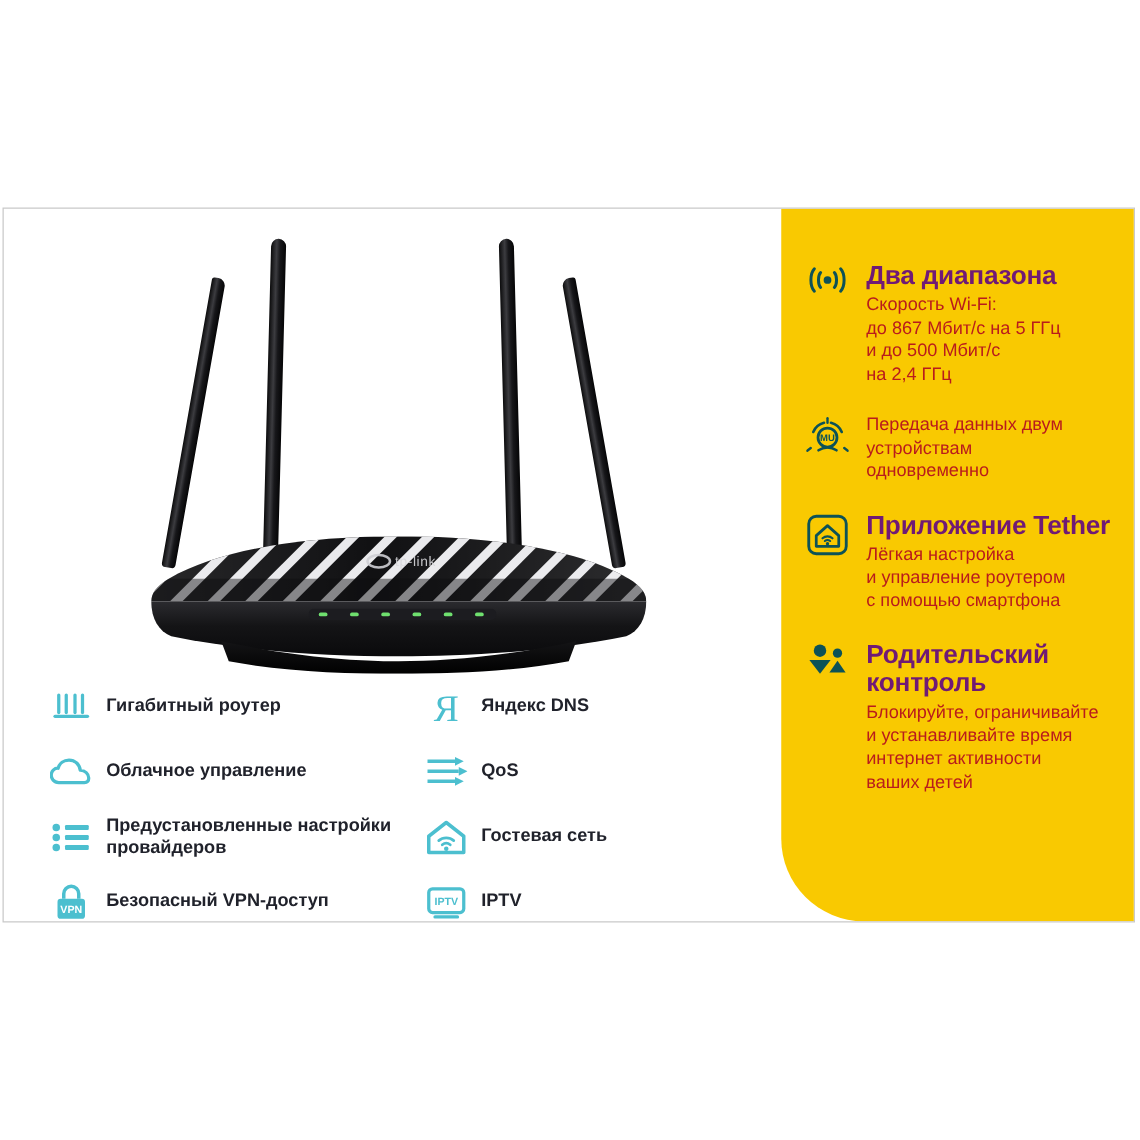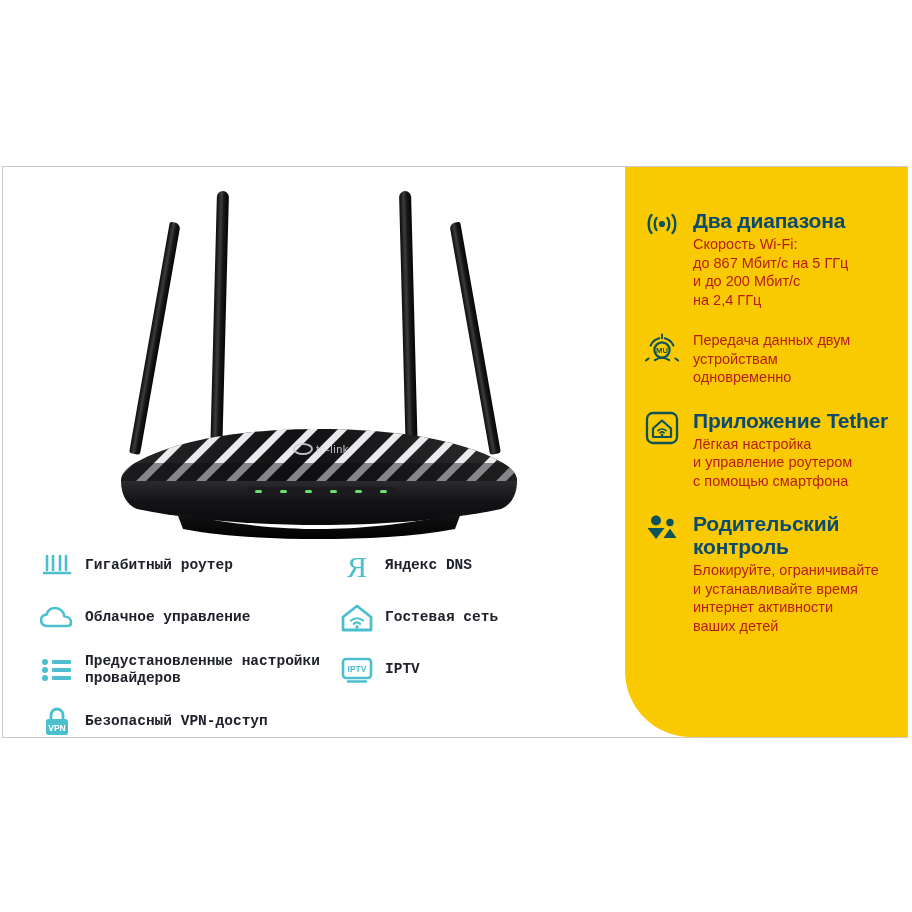--- a/index.html
+++ b/index.html
@@ -26,21 +26,21 @@
     background:#f9c901;
     border-bottom-left-radius:66px;
     box-sizing:border-box;
     padding:42px 16px 0 20px;
   }
   .yfeat{position:relative;padding-left:48px;margin-bottom:22px;}
   .yfeat .yicon{position:absolute;left:0;top:2px;width:38px;height:38px;}
   .yfeat h3{
     margin:0 0 3px 0;
     font-size:21px;line-height:23px;font-weight:bold;
-    color:#0c4a6e;letter-spacing:-0.2px;
+    color:#701a75;letter-spacing:-0.2px;
   }
   .yfeat p{
     margin:0;
     font-size:14.5px;line-height:18.5px;
     color:#b91c1c;
   }
   .yfeat p span{display:block;white-space:nowrap;}
 
   
   .photo{position:absolute;left:0;top:0;width:622px;height:380px;}
@@ -61,21 +61,21 @@
   .fcol.right{padding-left:14px;}
   .frow{
     position:relative;min-height:41px;margin-bottom:11px;
     padding-left:46px;display:flex;align-items:center;
   }
   .frow .ficon{position:absolute;left:0;top:50%;transform:translateY(-50%);
     width:36px;height:36px;display:flex;align-items:center;justify-content:center;}
   .frow .flabel{
     font-size:14.5px;line-height:17px;font-weight:bold;color:#20222b;
   }
-  .frow .flabel span{display:block;font-family:Liberation Mono, monospace;}
+  .frow .flabel span{display:block;}
 </style>
 </head>
 <body>
 
 <div class="stage">
 
   <div class="card">
 
     <div class="photo">
 
@@ -235,20 +235,39 @@
           <span class="ficon">
             <svg width="26" height="32" viewBox="0 0 26 32">
               <text x="13" y="27" text-anchor="middle" font-family="'Liberation Serif',serif" font-size="30" fill="#4cbfcf">Я</text>
             </svg>
           </span>
           <span class="flabel">
             <span>Яндекс DNS</span>
           </span>
         </div>
 
+        <div class="frow">
+          <span class="ficon">
+            <svg width="34" height="26" viewBox="0 0 34 26">
+              <g stroke="#4cbfcf" stroke-width="2.8" fill="none">
+                <line x1="2" y1="4" x2="24" y2="4"></line>
+                <line x1="2" y1="12" x2="27" y2="12"></line>
+                <line x1="2" y1="20" x2="24" y2="20"></line>
+              </g>
+              <g fill="#4cbfcf">
+                <path d="M24,0.5 L31,4 L24,7.5 Z"></path>
+                <path d="M27,8.5 L34,12 L27,15.5 Z"></path>
+                <path d="M24,16.5 L31,20 L24,23.5 Z"></path>
+              </g>
+            </svg>
+          </span>
+          <span class="flabel">
+            <span>QoS</span>
+          </span>
+        </div>
 
         <div class="frow">
           <span class="ficon">
             <svg width="34" height="30" viewBox="0 0 34 30">
               <path d="M3,14 L17,3 L31,14 V27 H3 Z" fill="none" stroke="#4cbfcf" stroke-width="2.8" stroke-linejoin="round"></path>
               <g fill="none" stroke="#4cbfcf" stroke-width="2.2" stroke-linecap="round">
                 <path d="M11,17.5 C14.4,14.5 19.6,14.5 23,17.5"></path>
                 <path d="M13.8,20.8 C15.7,19.2 18.3,19.2 20.2,20.8"></path>
               </g>
               <circle cx="17" cy="24" r="1.8" fill="#4cbfcf"></circle>
@@ -285,21 +304,21 @@
               <path d="M22.5,7 C24.8,9.5 24.8,16.5 22.5,19"></path>
               <path d="M27.5,4 C31.2,8 31.2,18 27.5,22"></path>
             </g>
             <circle cx="17" cy="13" r="3.1" fill="#0d5257"></circle>
           </svg>
         </span>
         <h3>Два диапазона</h3>
         <p>
           <span>Скорость Wi-Fi:</span>
           <span>до 867 Мбит/с на 5 ГГц</span>
-          <span>и до 200 Мбит/с</span>
+          <span>и до 500 Мбит/с</span>
           <span>на 2,4 ГГц</span>
         </p>
       </div>
 
       <div class="yfeat">
         <span class="yicon">
           <svg width="34" height="34" viewBox="0 0 34 34">
             <circle cx="17" cy="17" r="7.6" fill="none" stroke="#0d5257" stroke-width="2.2"></circle>
             <text x="17" y="20.2" text-anchor="middle" font-family="'Liberation Sans',sans-serif" font-size="7.6" font-weight="bold" fill="#0d5257">MU</text>
             <g fill="none" stroke="#0d5257" stroke-width="2.1" stroke-linecap="round">

